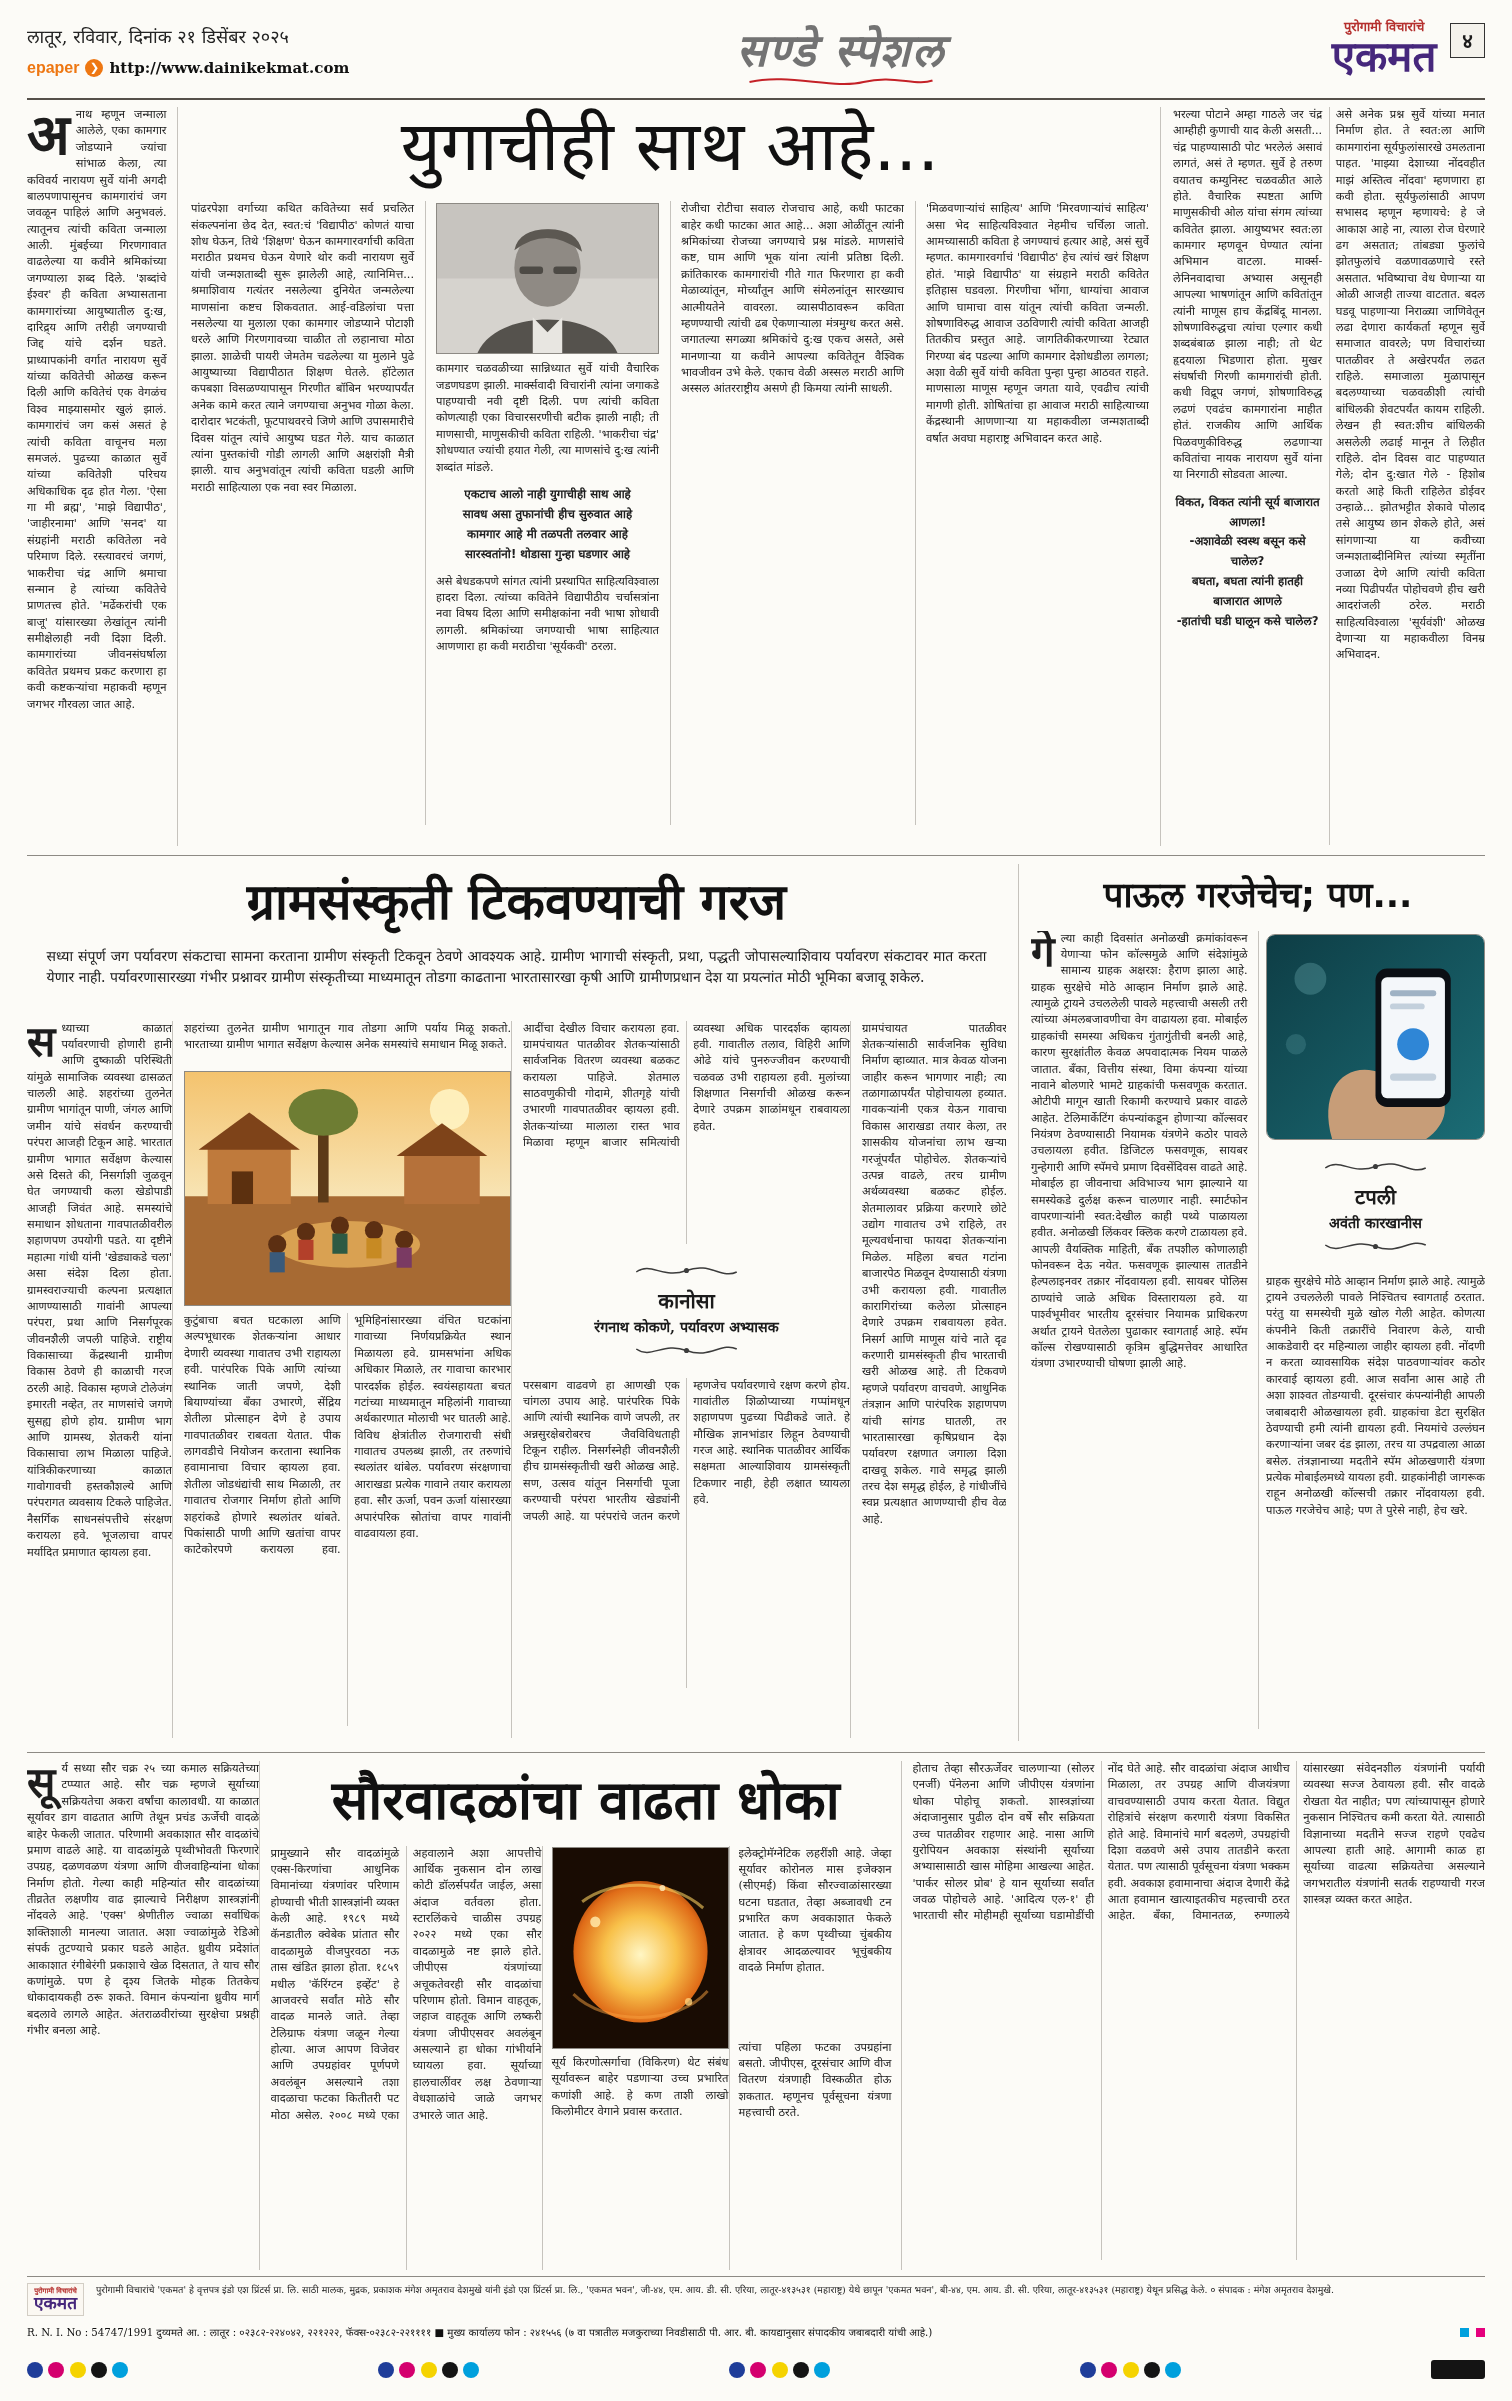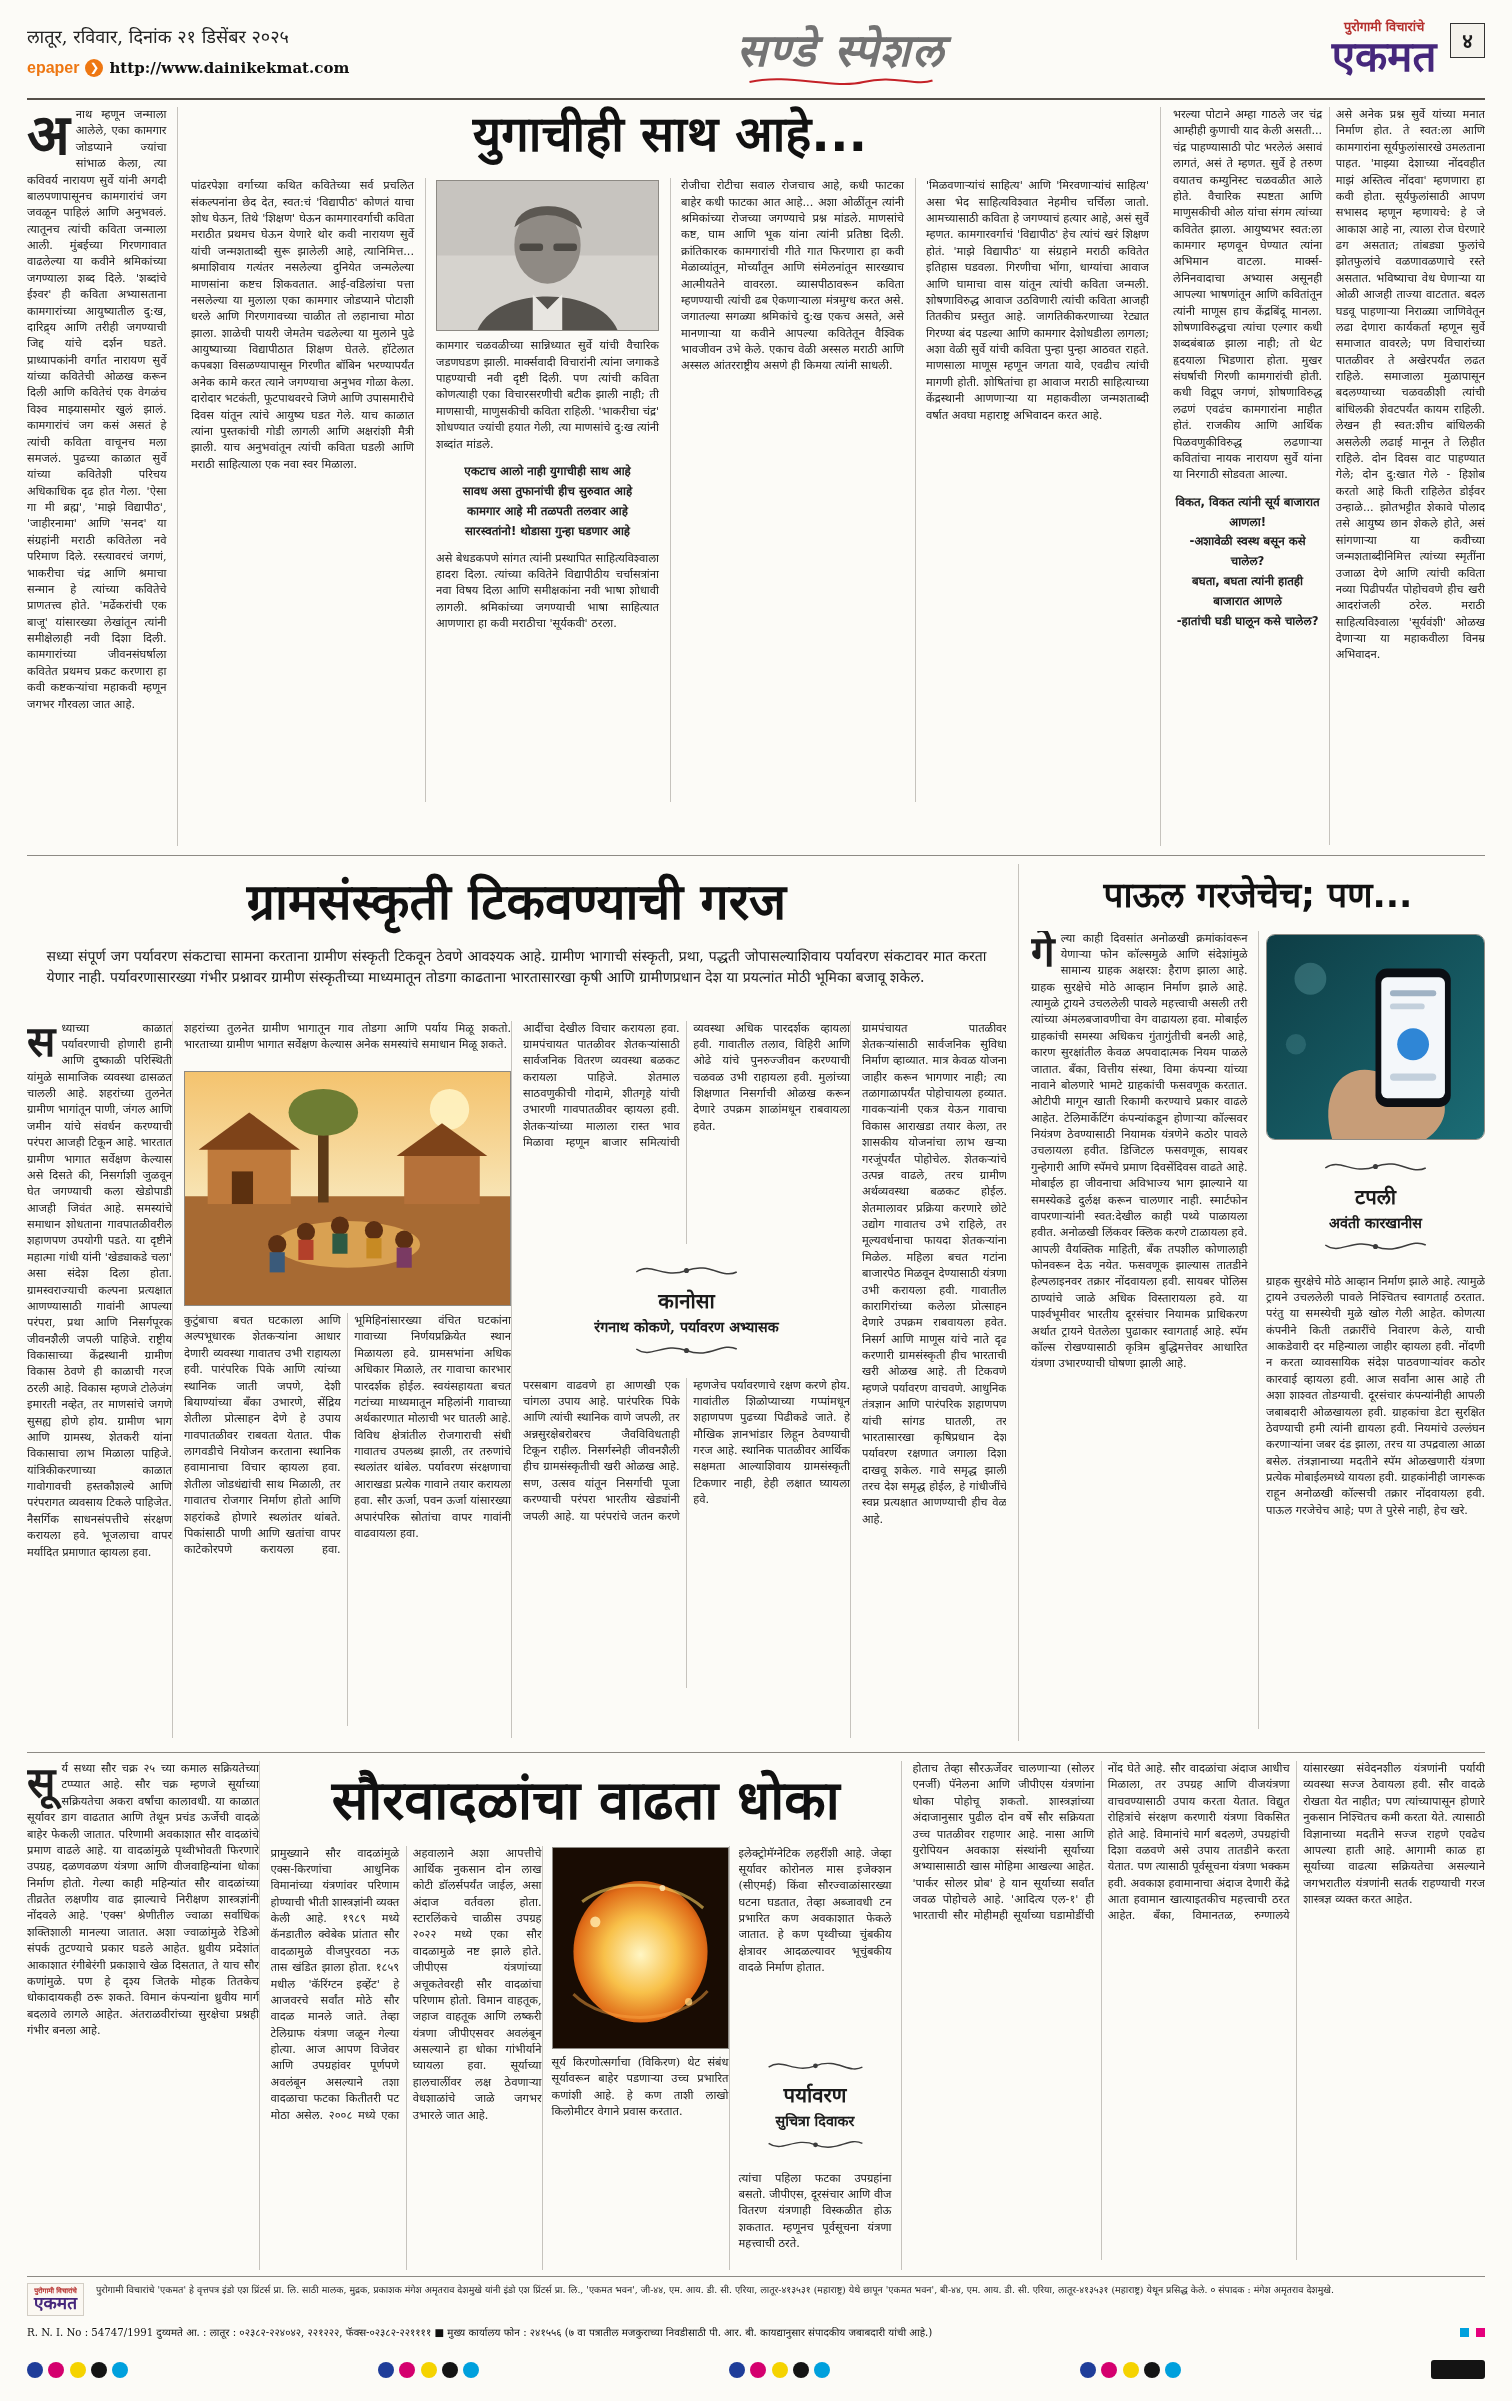--- a/index.html
+++ b/index.html
@@ -39,21 +39,21 @@
   .bodytext { font-size:11.3px; line-height:1.45; text-align:justify; color:#1d1d1d; }
   .dropcap { float:left; font-size:42px; line-height:.82; font-weight:bold;
              padding:4.5px 6px 1.5px 0; font-family:"DejaVu Sans",sans-serif; }
   .dropcap.big { font-size:56px; }
   .clip { overflow:hidden; }
   h1,h2,h3 { font-family:"DejaVu Sans","Liberation Sans",sans-serif; color:#111; }
   
   .main-left { position:absolute; top:107px; left:27px; width:151px; height:739px;
                padding-right:10.5px; border-right:0.8px solid #c6c3bd; }
   .main-center { position:absolute; top:107px; left:191px; width:958px; height:739px; }
-  .h-main { font-size:49px; font-weight:700; text-align:center; line-height:1.15; margin:0 0 15px; }
+  .h-main { font-size:69px; font-weight:400; text-align:center; line-height:1.15; margin:0 0 15px; }
   .cols4 { display:flex; height:624px; overflow:hidden; }
   .cols4 > .ncol { flex:1 1 0; padding:0 10.5px; border-left:0.8px solid #c6c3bd; }
   .cols4 > .ncol:first-child { border-left:none; padding-left:0; }
   .cols4 > .ncol:last-child { padding-right:0; }
   .fig { border:0.8px solid #8d8a84; display:block; width:100%; }
   .fig svg { display:block; width:100%; height:100%; }
   .fig-portrait { height:151px; margin:1.5px 0 7.5px; }
   .fig-village { height:235px; margin:6px 0 7.5px; }
   .fig-phone { height:206px; border-radius:9px; overflow:hidden; margin:3px 0 7.5px; }
   .fig-sun { height:202px; margin:1.5px 0 6px; }
@@ -338,32 +338,20 @@
               <path d="M28 190 C70 230 170 232 212 186" fill="none" stroke="#f9a23f" stroke-width="4" opacity=".5"></path>
               <circle cx="58" cy="96" r="7" fill="#ffe9a8" opacity=".85"></circle>
               <circle cx="186" cy="200" r="5" fill="#ffd27a" opacity=".8"></circle>
               <circle cx="150" cy="52" r="4" fill="#fff0bf" opacity=".8"></circle>
             </svg>
           </span>
           <div class="bodytext">सूर्य किरणोत्सर्गाचा (विकिरण) थेट संबंध सूर्यावरून बाहेर पडणाऱ्या उच्च प्रभारित कणांशी आहे. हे कण ताशी लाखो किलोमीटर वेगाने प्रवास करतात.</div>
         </div>
         <div>
           <div class="bodytext sm-d-top">इलेक्ट्रोमॅग्नेटिक लहरींशी आहे. जेव्हा सूर्यावर कोरोनल मास इजेक्शन (सीएमई) किंवा सौरज्वाळांसारख्या घटना घडतात, तेव्हा अब्जावधी टन प्रभारित कण अवकाशात फेकले जातात. हे कण पृथ्वीच्या चुंबकीय क्षेत्रावर आदळल्यावर भूचुंबकीय वादळे निर्माण होतात.</div>
-          <div class="author-box">
-            <svg class="flourish" width="105" height="19.6" viewBox="0 0 150 28">
-                <path d="M8 16 C28 2 44 26 75 14 C106 2 122 26 142 16" fill="none" stroke="#3c3c3c" stroke-width="2"></path>
-                <circle cx="75" cy="14" r="3.4" fill="#3c3c3c"></circle>
-              </svg>
-            <div class="author-kicker">पर्यावरण</div>
-            <div class="author-name">सुचित्रा दिवाकर</div>
-            <svg class="flourish flip" width="105" height="19.6" viewBox="0 0 150 28">
-                <path d="M8 16 C28 2 44 26 75 14 C106 2 122 26 142 16" fill="none" stroke="#3c3c3c" stroke-width="2"></path>
-                <circle cx="75" cy="14" r="3.4" fill="#3c3c3c"></circle>
-              </svg>
-          </div>
           <div class="bodytext">त्यांचा पहिला फटका उपग्रहांना बसतो. जीपीएस, दूरसंचार आणि वीज वितरण यंत्रणाही विस्कळीत होऊ शकतात. म्हणूनच पूर्वसूचना यंत्रणा महत्त्वाची ठरते.</div>
         </div>
       </div>
     </div>
     <div class="solar-right">
       <div class="mc3 bodytext">होताच तेव्हा सौरऊर्जेवर चालणाऱ्या (सोलर एनर्जी) पॅनेलना आणि जीपीएस यंत्रणांना धोका पोहोचू शकतो. शास्त्रज्ञांच्या अंदाजानुसार पुढील दोन वर्षे सौर सक्रियता उच्च पातळीवर राहणार आहे. नासा आणि युरोपियन अवकाश संस्थांनी सूर्याच्या अभ्यासासाठी खास मोहिमा आखल्या आहेत. 'पार्कर सोलर प्रोब' हे यान सूर्याच्या सर्वांत जवळ पोहोचले आहे. 'आदित्य एल-१' ही भारताची सौर मोहीमही सूर्याच्या घडामोडींची नोंद घेते आहे. सौर वादळांचा अंदाज आधीच मिळाला, तर उपग्रह आणि वीजयंत्रणा वाचवण्यासाठी उपाय करता येतात. विद्युत रोहित्रांचे संरक्षण करणारी यंत्रणा विकसित होते आहे. विमानांचे मार्ग बदलणे, उपग्रहांची दिशा वळवणे असे उपाय तातडीने करता येतात. पण त्यासाठी पूर्वसूचना यंत्रणा भक्कम हवी. अवकाश हवामानाचा अंदाज देणारी केंद्रे आता हवामान खात्याइतकीच महत्त्वाची ठरत आहेत. बँका, विमानतळ, रुग्णालये यांसारख्या संवेदनशील यंत्रणांनी पर्यायी व्यवस्था सज्ज ठेवायला हवी. सौर वादळे रोखता येत नाहीत; पण त्यांच्यापासून होणारे नुकसान निश्चितच कमी करता येते. त्यासाठी विज्ञानाच्या मदतीने सज्ज राहणे एवढेच आपल्या हाती आहे. आगामी काळ हा सूर्याच्या वाढत्या सक्रियतेचा असल्याने जगभरातील यंत्रणांनी सतर्क राहण्याची गरज शास्त्रज्ञ व्यक्त करत आहेत.</div>
     </div>
   </div>
 
   <div class="hrule" style="top:2276px; height:0.8px; background:#8d8a84;"></div>

